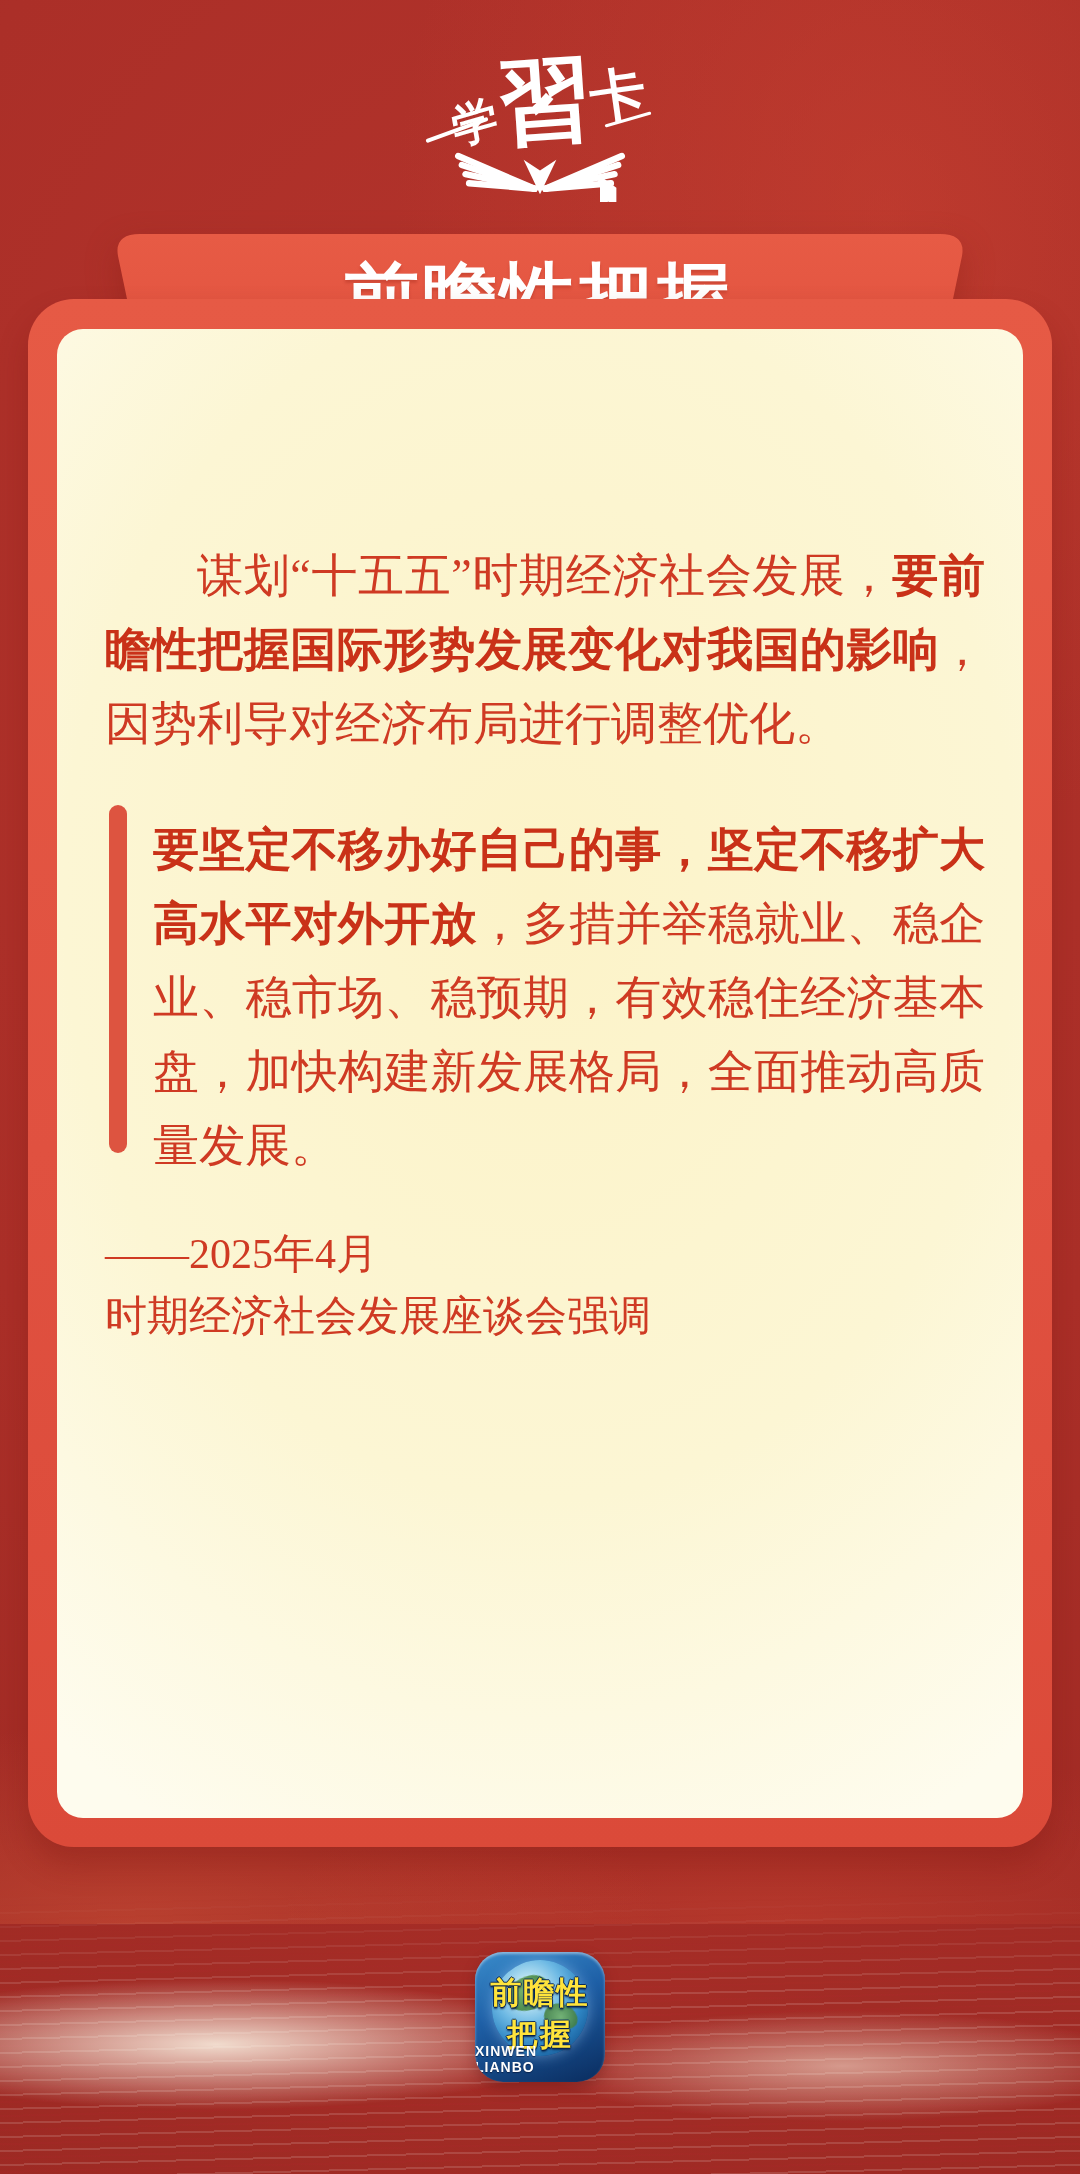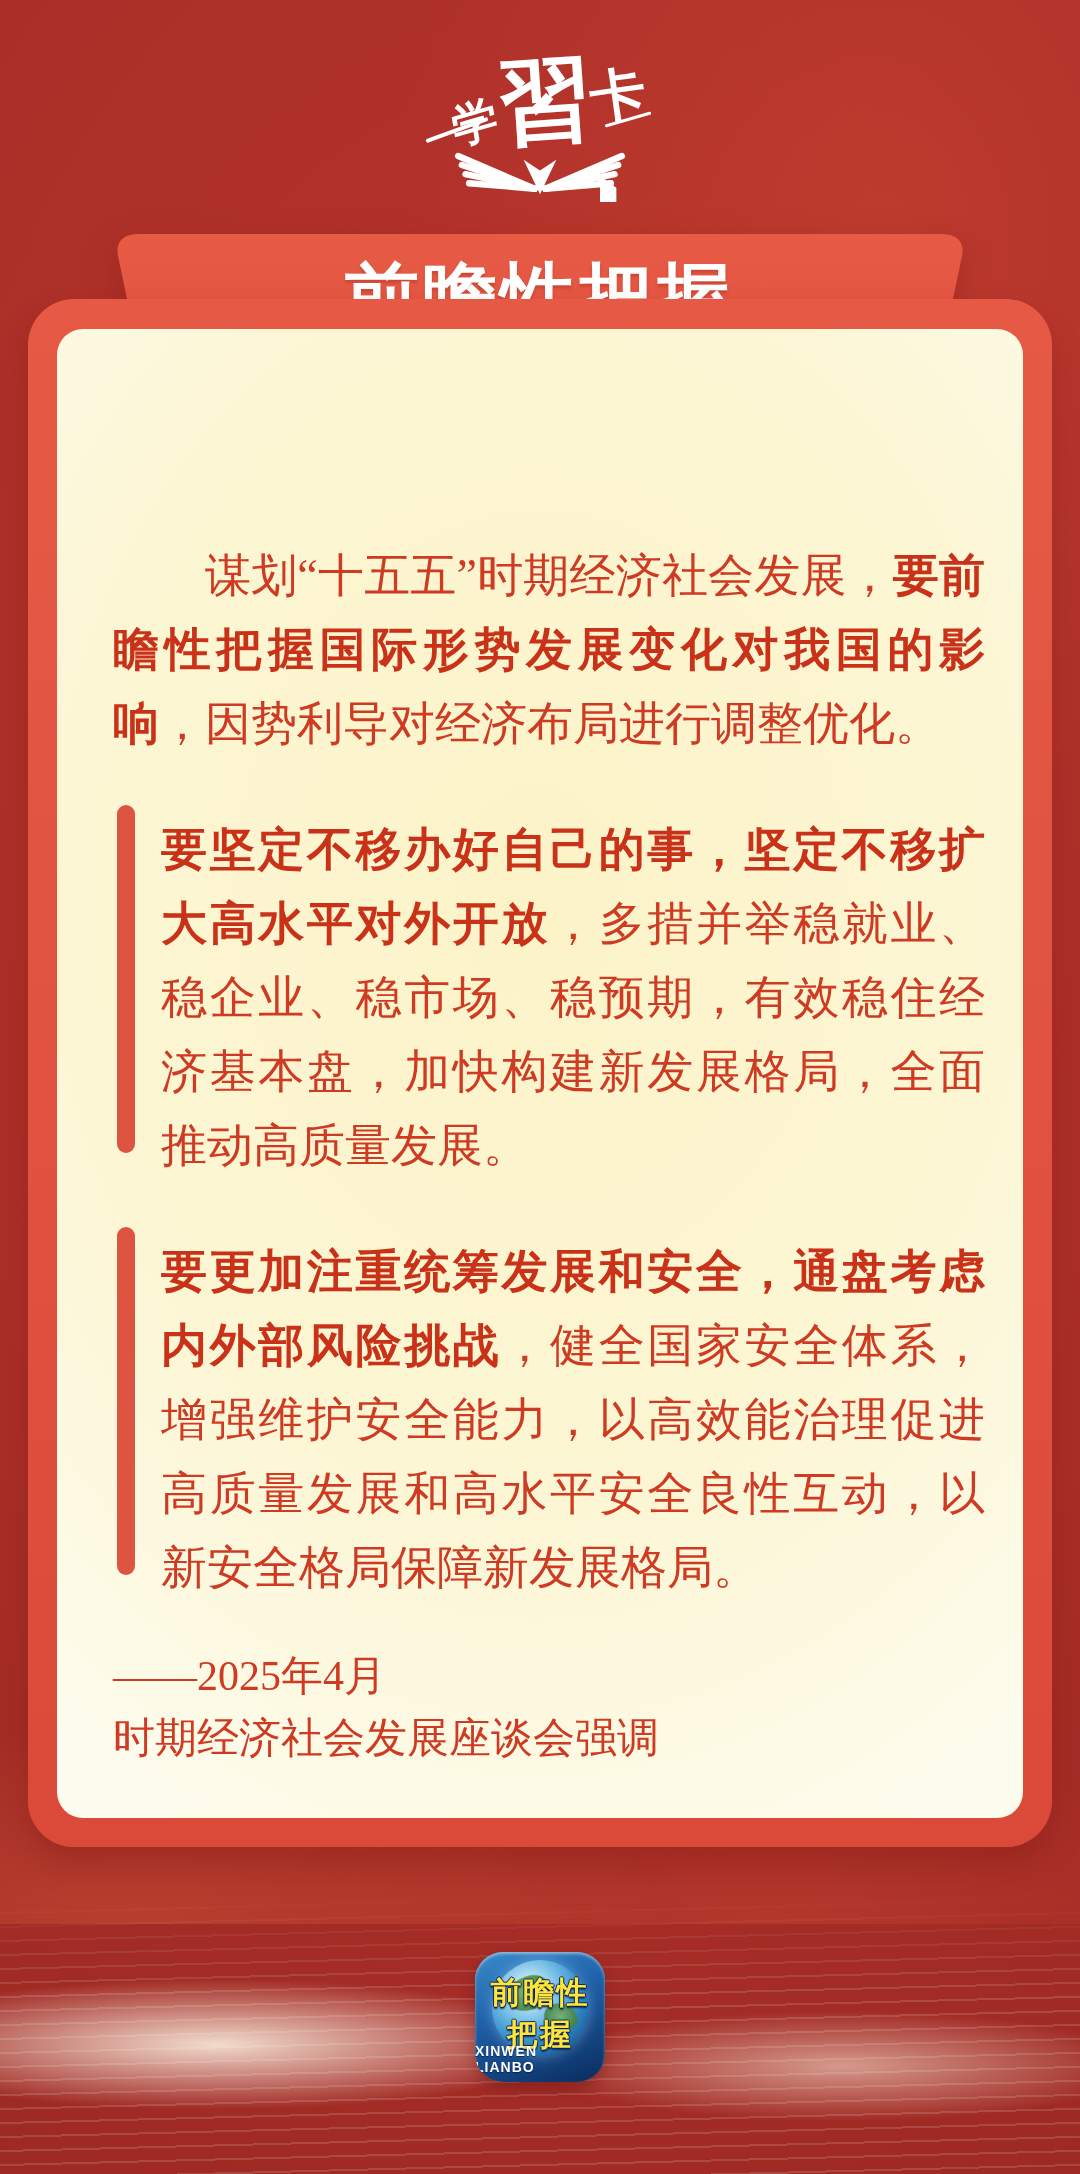--- a/index.html
+++ b/index.html
@@ -73,21 +73,21 @@
   
   .card-frame{
     position:absolute;left:28px;top:299px;width:1024px;height:1548px;border-radius:46px;
     background:linear-gradient(180deg,#e65a45 0%,#e05140 55%,#db4a39 100%);
     box-shadow:0 18px 30px rgba(120,20,12,.30);
   }
   .card{
     position:absolute;left:29px;top:30px;width:966px;height:1489px;border-radius:26px;
     background:radial-gradient(85% 70% at 50% 38%, #fcf3c8 0%, #fcf6d4 58%, #fefcee 100%);
   }
-  .content{position:absolute;left:56px;right:38px;top:0;}
+  .content{position:absolute;left:48px;right:38px;top:0;}
   .para{
     margin:0;color:#cf3a23;
     font-family:"Liberation Serif","DejaVu Serif",serif;
     font-size:46px;line-height:74px;text-align:justify;
   }
   .para .seg-bold{font-weight:700;color:#c93118;}
   .intro{margin-top:210px;text-indent:2em;}
   .quote{position:relative;margin-top:52px;padding-left:48px;}
   .quote .qbar{
     position:absolute;left:4px;top:-8px;width:18px;height:calc(100% - 22px);
@@ -185,24 +185,20 @@
     <div class="card">
       <div class="content">
 
         <p class="para intro"><span>谋划“十五五”时期经济社会发展，</span><span class="seg-bold">要前瞻性把握国际形势发展变化对我国的影响</span><span>，因势利导对经济布局进行调整优化。</span></p>
 
         <div class="quote">
           <div class="qbar"></div>
           <p class="para"><span class="seg-bold">要坚定不移办好自己的事，坚定不移扩大高水平对外开放</span><span>，多措并举稳就业、稳企业、稳市场、稳预期，有效稳住经济基本盘，加快构建新发展格局，全面推动高质量发展。</span></p>
         </div>
 
-        <div class="quote">
-          <div class="qbar"></div>
-          <p class="para"><span class="seg-bold">要更加注重统筹发展和安全，通盘考虑内外部风险挑战</span><span>，健全国家安全体系，增强维护安全能力，以高效能治理促进高质量发展和高水平安全良性互动，以新安全格局保障新发展格局。</span></p>
-        </div>
 
         <div class="attribution">
           <div>——2025年4月</div>
           <div>时期经济社会发展座谈会强调</div>
         </div>
 
       </div>
     </div>
   </div>
 

